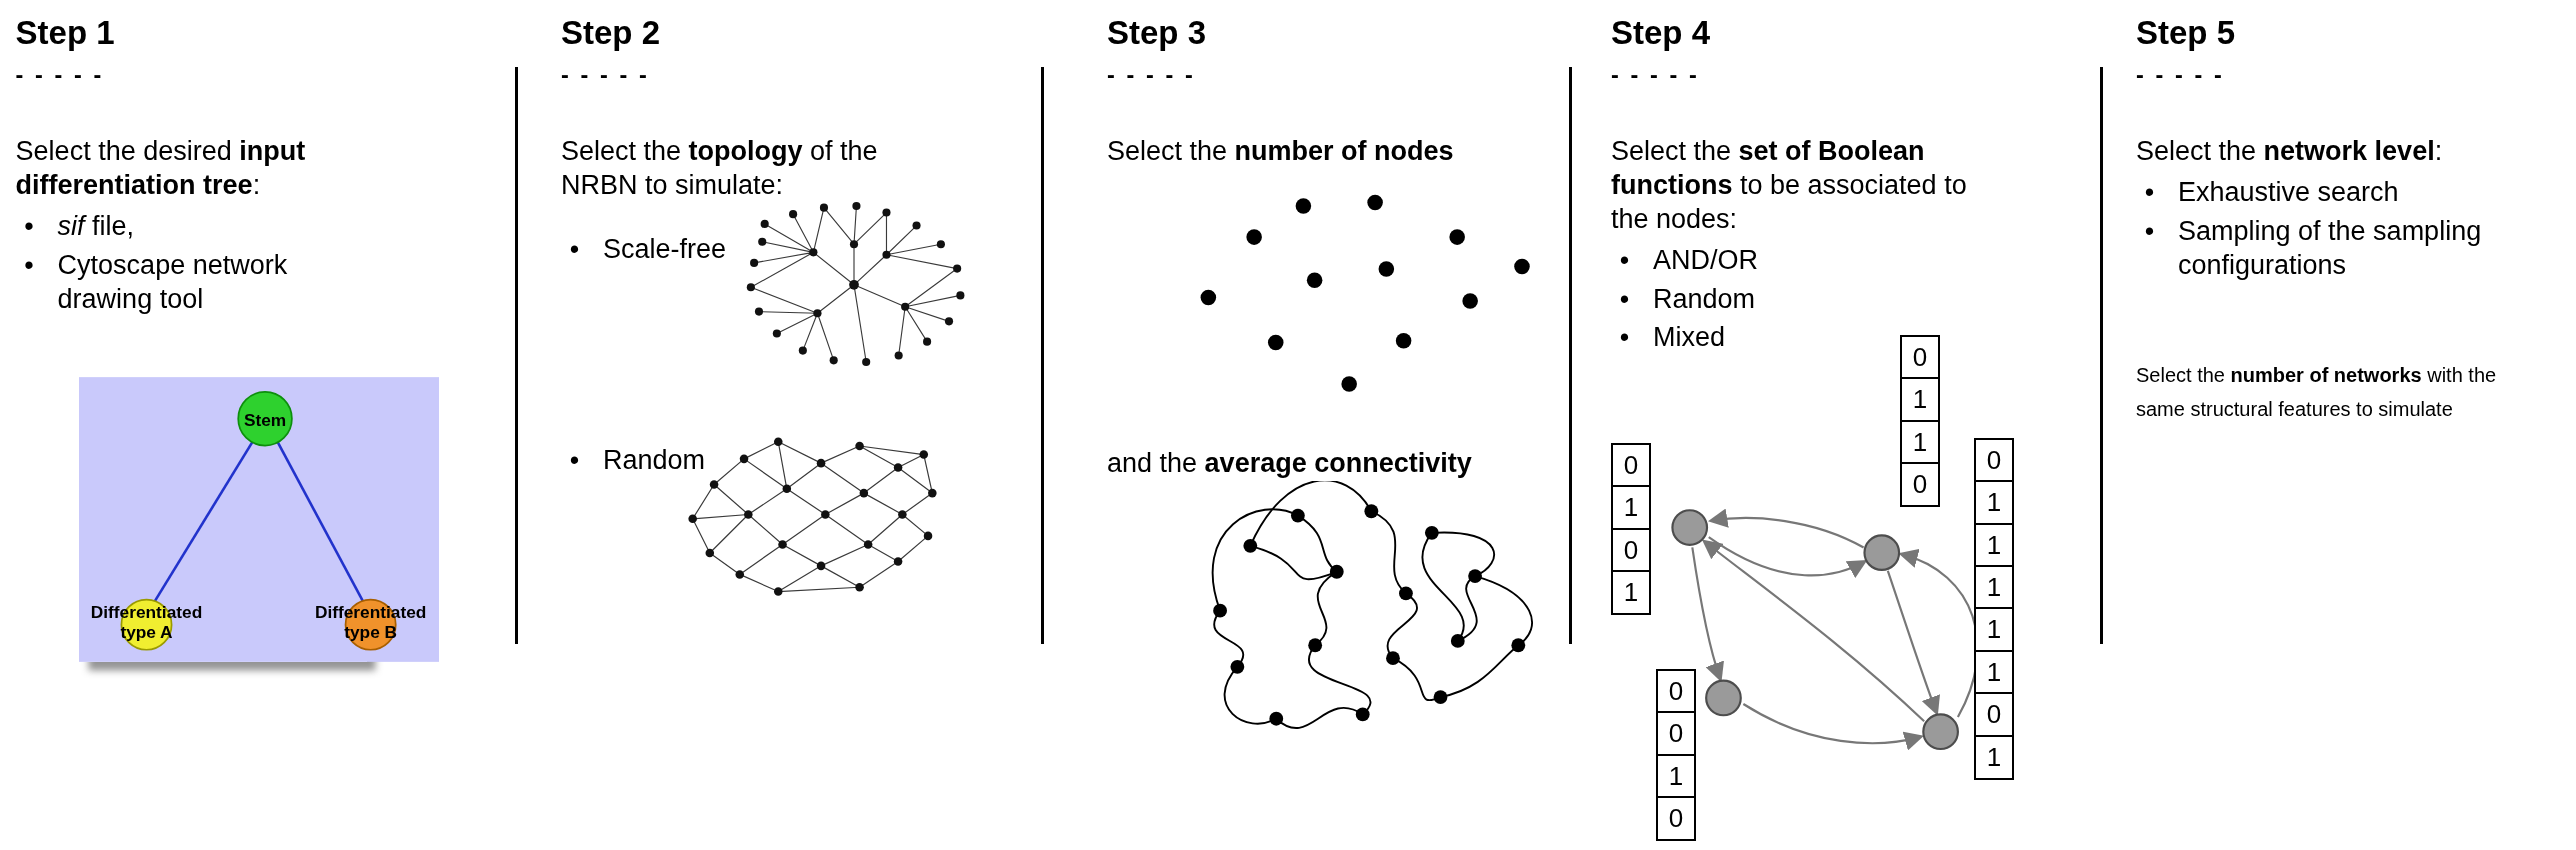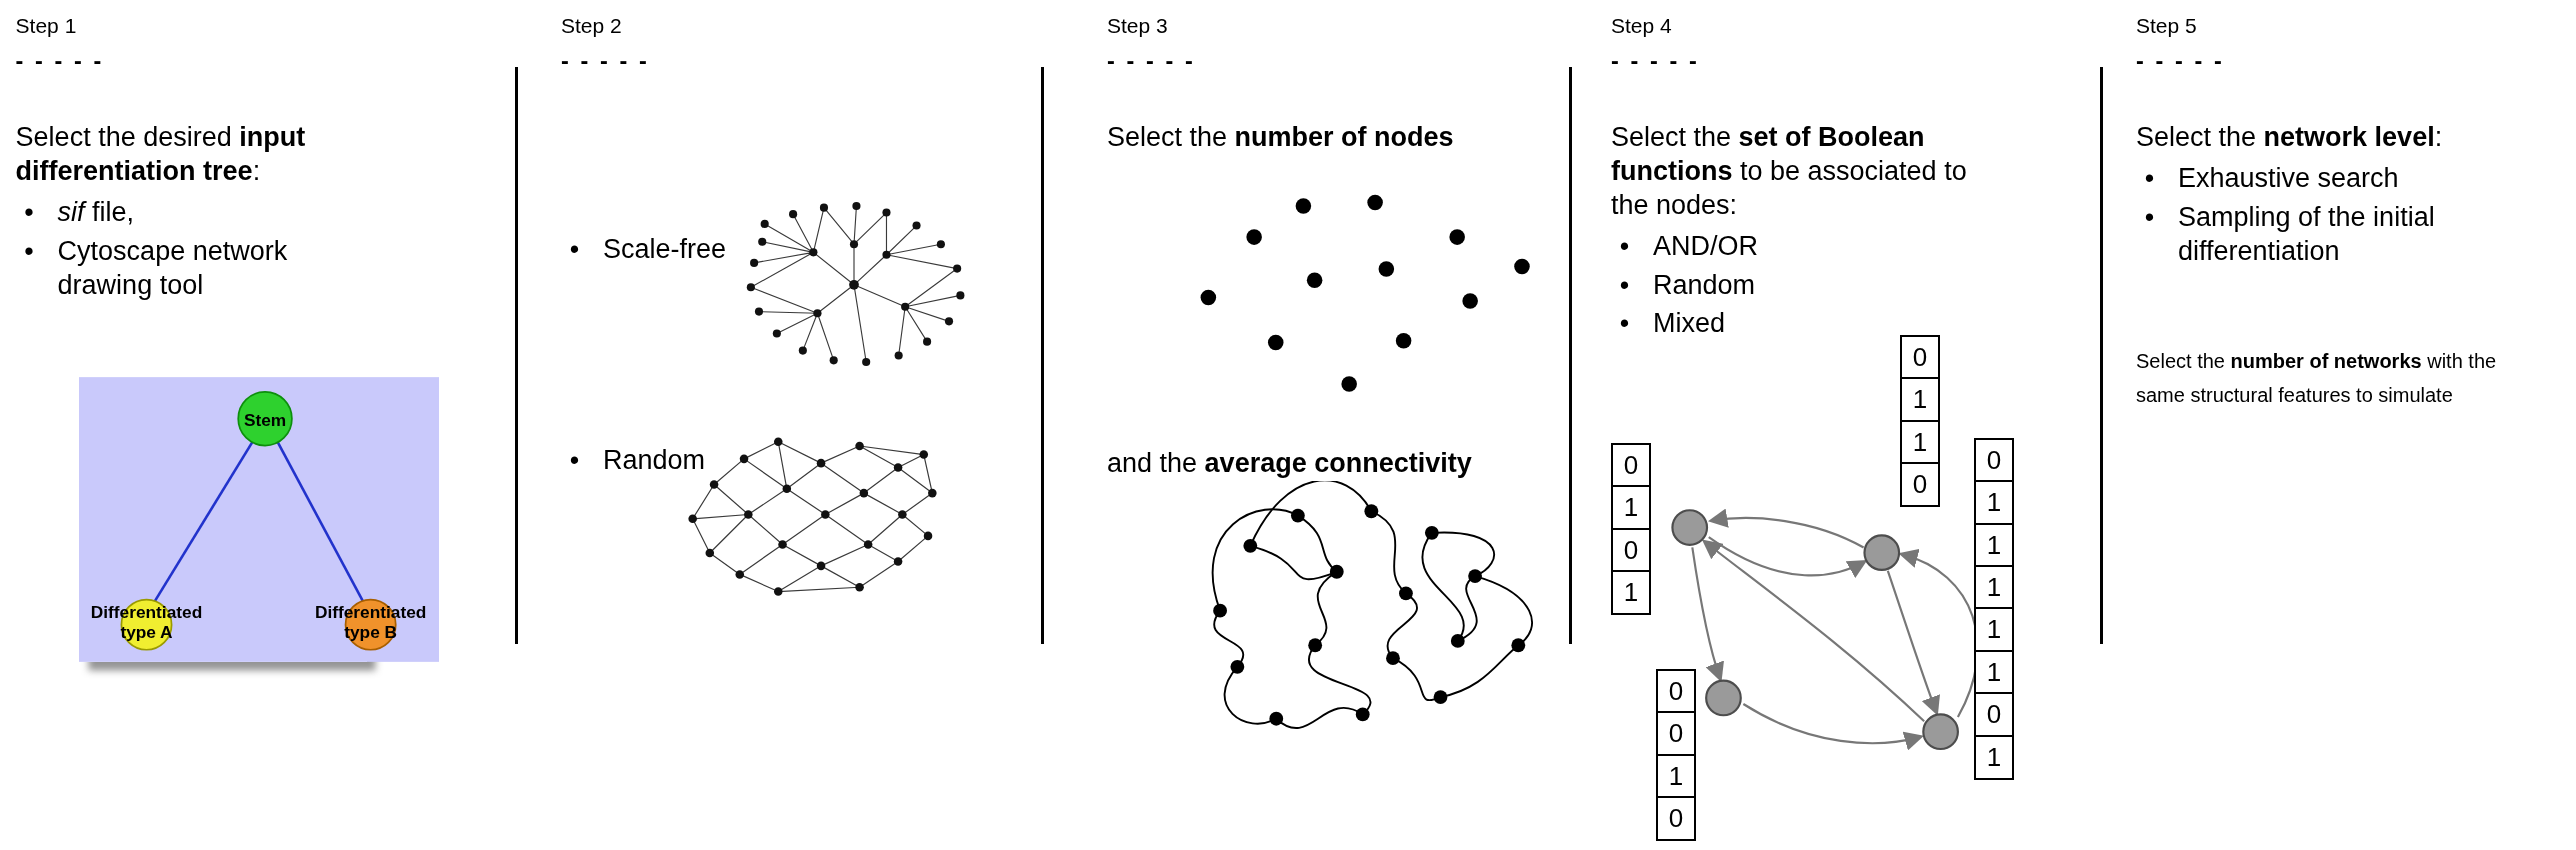--- a/index.html
+++ b/index.html
@@ -10,21 +10,21 @@
   }
   .col { position:absolute; top:8.7px; }
   #col1 { left:15.6px;   width:490px; }
   #col2 { left:561px;  width:474px; }
   #col3 { left:1086px; width:478px;margin-left:21px; }
   #col4 { left:1611px; width:481px; }
   #col5 { left:2136px; width:433px; }
   .vdivider { position:absolute; top:67px; width:2.6px; height:577px; background:#000; }
   #div1 { left:515px; } #div2 { left:1041px; } #div3 { left:1569px; } #div4 { left:2100px; }
 
-  .step-title { font-size:21px; font-weight:normal; margin:5.2px 0 0 0; }
+  .step-title { font-size:33px; font-weight:bold; margin:5.2px 0 0 0; }
   .dashes { font-size:23.4px; font-weight:bold; letter-spacing:2.6px; margin-top:10.4px; }
   .intro { font-size:27px; line-height:34px; margin:45px 0 0 0; }
   .para2 { font-size:20px; line-height:34px; margin:76px 0 0 0; width:385px; }
   .bullets { list-style:none; margin:7px 0 0 0; padding:0; font-size:27px; line-height:34px; }
   .bullets li { position:relative; padding-left:42px; margin-top:4.3px; }
   .bullets li::before { content:"\2022"; position:absolute; left:8.7px; top:0; }
   .bullet-abs { position:absolute; font-size:27px; line-height:34px; padding-left:42px; }
   .bullet-abs::before { content:"\2022"; position:absolute; left:8.7px; top:0; }
   .abs-line { position:absolute; font-size:27px; line-height:34px; margin:0; }
 
@@ -77,20 +77,21 @@
         <text x="337" y="301" text-anchor="middle" class="tree-label">type B</text>
       </svg>
     </div>
   </section>
 
   <div class="vdivider" id="div1"></div>
 
   <section class="col" id="col2">
     <h2 class="step-title">Step 2</h2>
     <div class="dashes">- - - - -</div>
+    <p class="intro" style="width:398px"><span>Select the </span><b>topology</b><span> of the NRBN to simulate:</span></p>
     <div class="bullet-abs" style="left:0; top:223px;">Scale-free</div>
     <div class="bullet-abs" style="left:0; top:434px;">Random</div>
 
     <svg class="graphic" id="scalefree-svg" width="268" height="202" viewBox="0 0 330 240">
       <path fill="none" stroke="#3a3a3a" stroke-width="1.4" d="
         M165,105 L115,65 M165,105 L205,68 M165,105 L228,132 M165,105 L120,140 M165,105 L165,55 M165,105 L180,200
         M115,65 L55,30 M115,65 L90,18 M115,65 L128,10 M115,65 L42,78 M115,65 L52,52 M115,65 L38,108
         M165,55 L128,10 M165,55 L168,8 M165,55 L205,16
         M205,68 L242,32 M205,68 L272,55 M205,68 L292,85 M205,68 L205,16
         M228,132 L296,118 M228,132 L282,150 M228,132 L255,175 M228,132 L220,192 M228,132 L292,85
@@ -295,19 +296,19 @@
   </section>
 
   <div class="vdivider" id="div4"></div>
 
   <section class="col" id="col5">
     <h2 class="step-title">Step 5</h2>
     <div class="dashes">- - - - -</div>
     <p class="intro"><span>Select the </span><b>network level</b><span>:</span></p>
     <ul class="bullets" style="width:407px">
       <li>Exhaustive search</li>
-      <li>Sampling of the initial differentiation</li>
+      <li>Sampling of the sampling configurations</li>
     </ul>
     <p class="para2"><span>Select the </span><b>number of networks</b><span> with the same structural features to simulate</span></p>
   </section>
 
 </div>
 
 
 </body></html>

